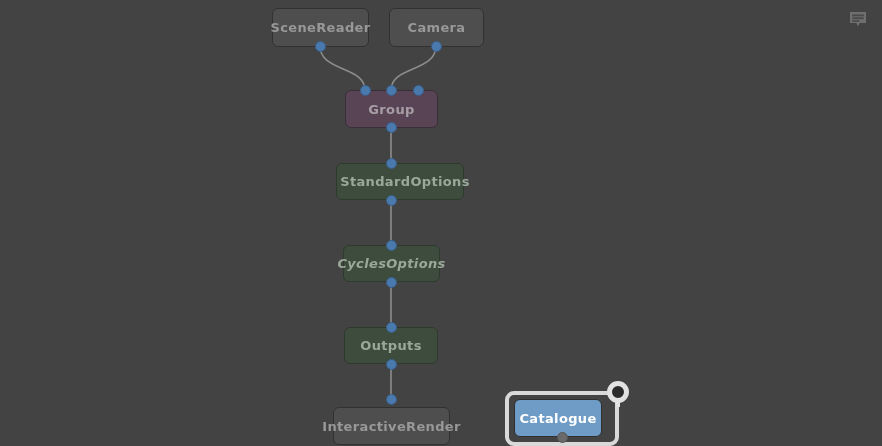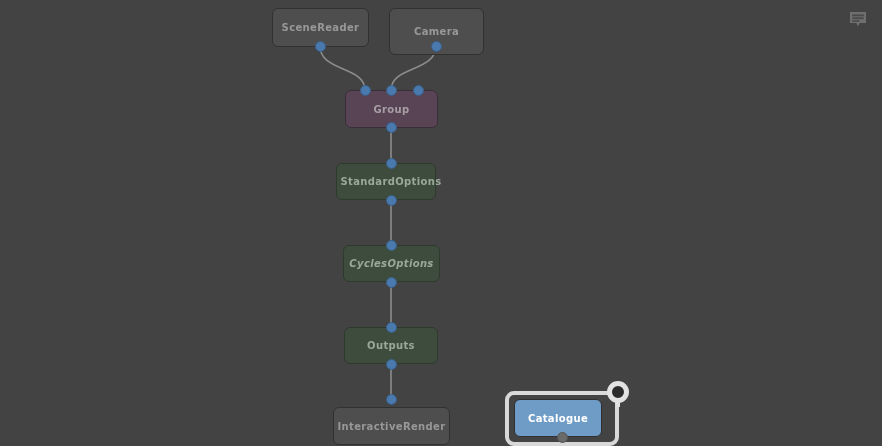--- a/index.html
+++ b/index.html
@@ -30,21 +30,21 @@
     position: absolute;
     box-sizing: border-box;
     border-radius: 6px;
     display: flex;
     align-items: center;
     justify-content: center;
     border: 1px solid #313131;
     cursor: default;
   }
   .node-label {
-    font-size: 10px;
+    font-size: 13px;
     font-weight: bold;
     letter-spacing: 0.35px;
     color: #9c9c9c;
     white-space: nowrap;
     user-select: none;
   }
   .node.kind-plain   { background: #4e4e4e; }
   .node.kind-plain  .node-label { color: #989898; }
   .node.kind-group   { background: #584455; border-color: #3a2f39; }
   .node.kind-group  .node-label { color: #a79ea5; }
@@ -123,27 +123,27 @@
 
   <div class="selection-halo" style="left: 505px; top: 391px; width: 114px; height: 55px;"></div>
 
   <div class="focus-stem" style="left: 616px; top: 393px; height: 14px;"></div>
   <div class="focus-badge" style="left: 607px; top: 381px;"></div>
 
   <div id="nodes-layer">
       <div class="node kind-plain" style="left: 272px; top: 8px; width: 97px; height: 39px;">
         <span class="node-label">SceneReader</span>
       </div>
-      <div class="node kind-plain" style="left: 389px; top: 8px; width: 95px; height: 47px;">
+      <div class="node kind-plain" style="left: 389px; top: 8px; width: 95px; height: 39px;">
         <span class="node-label">Camera</span>
       </div>
       <div class="node kind-group" style="left: 345px; top: 90px; width: 93px; height: 38px;">
         <span class="node-label">Group</span>
       </div>
-      <div class="node kind-green" style="left: 336px; top: 163px; width: 100px; height: 37px; padding-left: 10px;">
+      <div class="node kind-green" style="left: 336px; top: 163px; width: 128px; height: 37px; padding-left: 10px;">
         <span class="node-label">StandardOptions</span>
       </div>
       <div class="node kind-green" style="left: 343px; top: 245px; width: 97px; height: 37px; font-style: italic;">
         <span class="node-label">CyclesOptions</span>
       </div>
       <div class="node kind-green" style="left: 344px; top: 327px; width: 94px; height: 37px;">
         <span class="node-label">Outputs</span>
       </div>
       <div class="node kind-plain" style="left: 333px; top: 399px; width: 117px; height: 38px; margin-top: 8px;">
         <span class="node-label">InteractiveRender</span>

